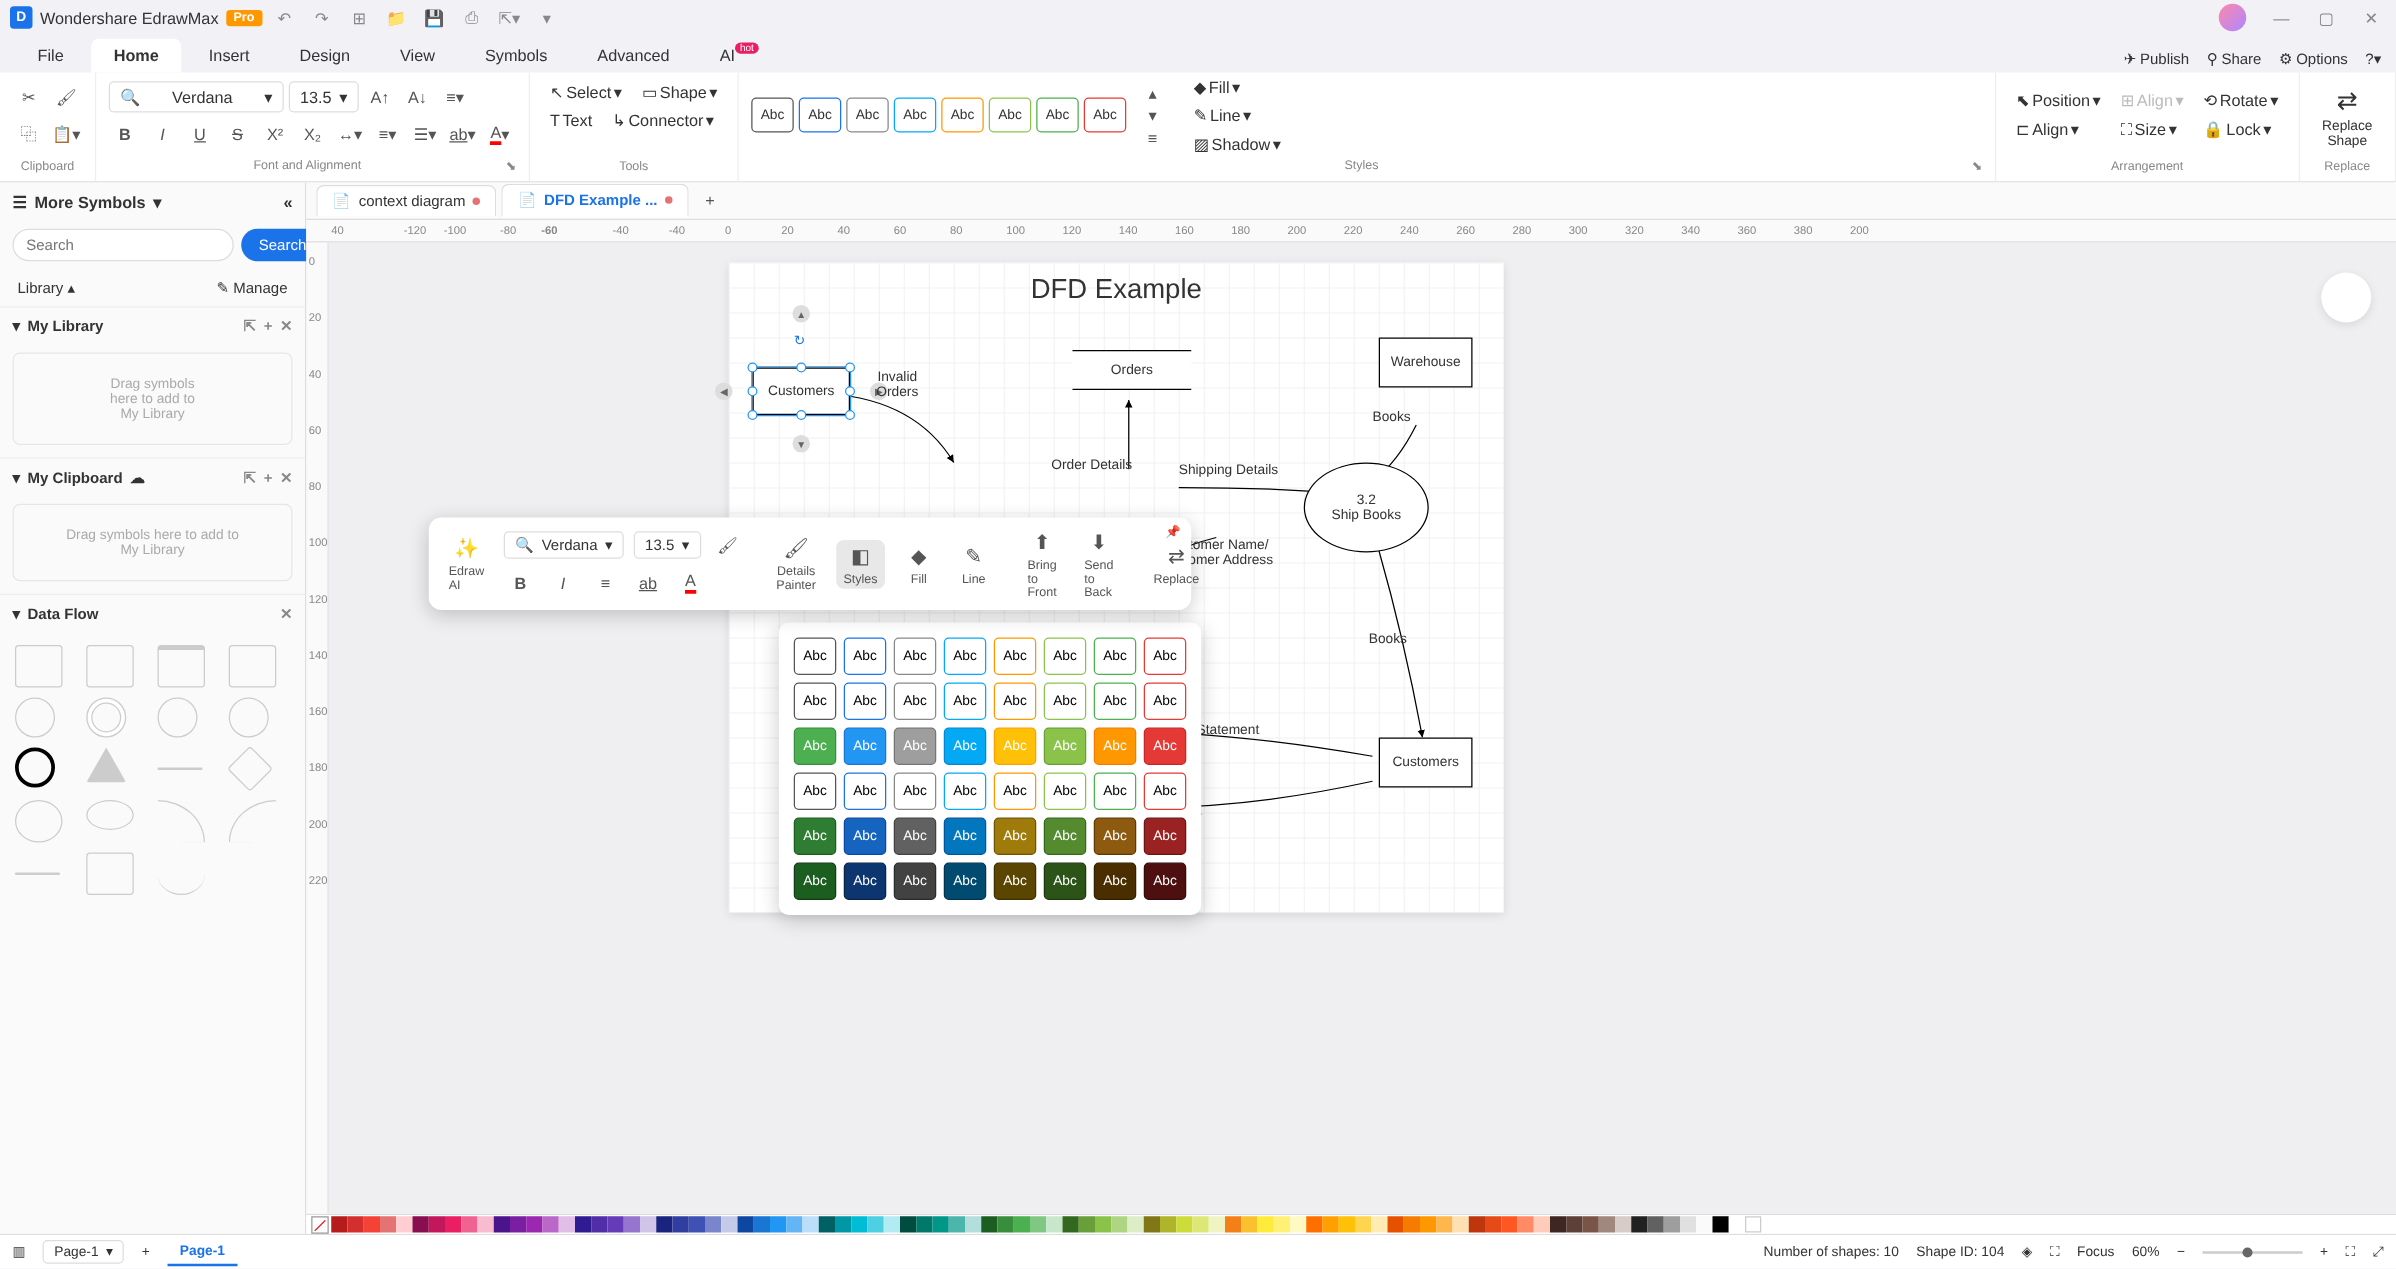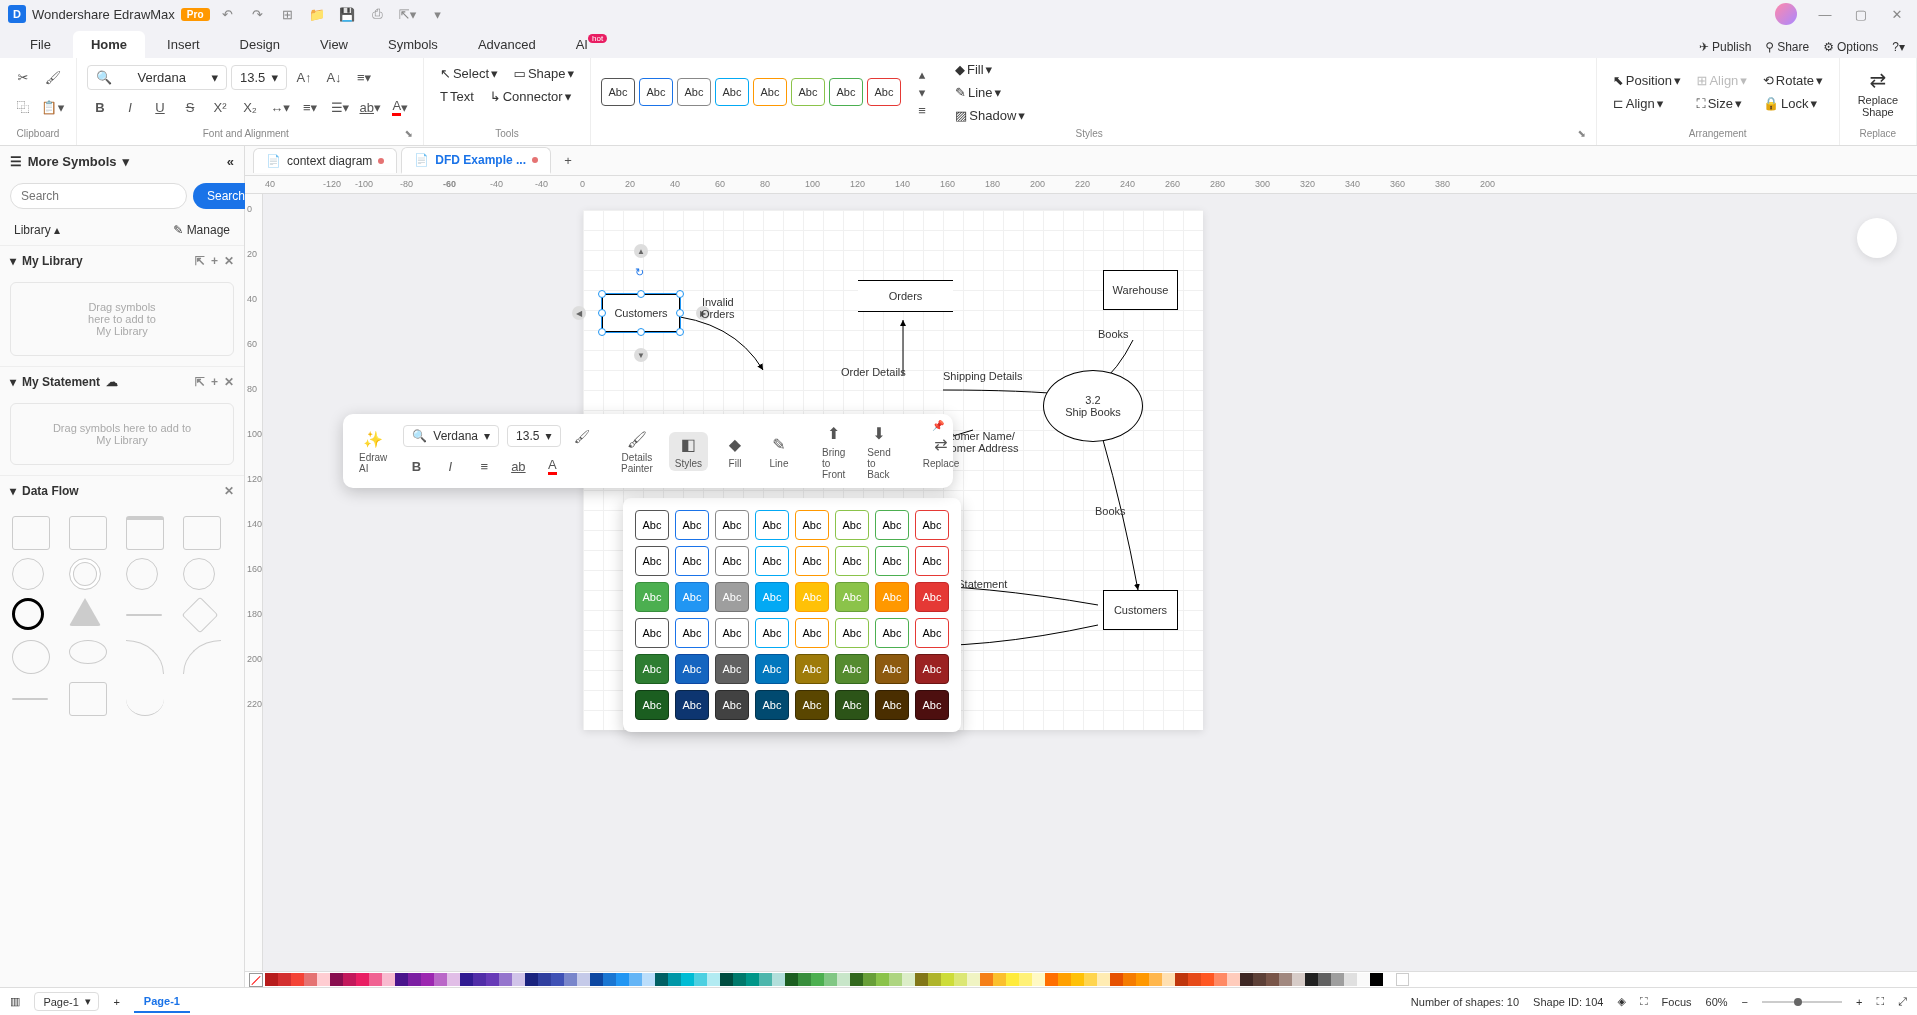--- a/index.html
+++ b/index.html
@@ -303,21 +303,21 @@
           <span>✕</span>
         </span>
       </div>
       <div class="sb-dropzone" style="white-space:pre">Drag symbols
 here to add to
 My Library</div>
     </div>
     <div class="sb-section">
       <div class="sb-section-head">
         <span>▾</span>
-        <span>My Statement</span>
+        <span>My Clipboard</span>
         <span>☁</span>
         <span class="acts">
           <span>⇱</span>
           <span>+</span>
           <span>✕</span>
         </span>
       </div>
       <div class="sb-dropzone" style="white-space:pre">Drag symbols here to add to
 My Library</div>
     </div>
@@ -365,21 +365,21 @@
         <span style="color:#1a73e8;font-weight:600">DFD Example ...</span>
         <span class="dot" style="background:#e57373"></span>
       </div>
       <span class="ribbon-btn">+</span>
     </div>
     <div class="ruler-h" id="ruler-h">
         <span class="ruler-mark" style="left: 20px;">40</span>
         <span class="ruler-mark" style="left: 78px;">-120</span>
         <span class="ruler-mark" style="left: 110px;">-100</span>
         <span class="ruler-mark" style="left: 155px;">-80</span>
-        <span class="ruler-mark" style="left: 198px; font-weight: bold;">-60</span>
+        <span class="ruler-mark" style="left: 188px; font-weight: bold;">-60</span>
         <span class="ruler-mark" style="left: 245px;">-40</span>
         <span class="ruler-mark" style="left: 290px;">-40</span>
         <span class="ruler-mark" style="left: 335px;">0</span>
         <span class="ruler-mark" style="left: 380px;">20</span>
         <span class="ruler-mark" style="left: 425px;">40</span>
         <span class="ruler-mark" style="left: 470px;">60</span>
         <span class="ruler-mark" style="left: 515px;">80</span>
         <span class="ruler-mark" style="left: 560px;">100</span>
         <span class="ruler-mark" style="left: 605px;">120</span>
         <span class="ruler-mark" style="left: 650px;">140</span>
@@ -407,20 +407,21 @@
           <span class="ruler-v-mark" style="top: 235px;">100</span>
           <span class="ruler-v-mark" style="top: 280px;">120</span>
           <span class="ruler-v-mark" style="top: 325px;">140</span>
           <span class="ruler-v-mark" style="top: 370px;">160</span>
           <span class="ruler-v-mark" style="top: 415px;">180</span>
           <span class="ruler-v-mark" style="top: 460px;">200</span>
           <span class="ruler-v-mark" style="top: 505px;">220</span>
         </div>
       <div class="canvas-bg">
         <div class="page">
+          <div class="diagram-title">DFD Example</div>
 
           <svg class="connectors" viewBox="0 0 620 520">
             <defs>
                 <marker id="ah" markerWidth="8" markerHeight="8" refX="6" refY="3" orient="auto">
                   <path d="M0,0 L6,3 L0,6 Z" fill="#000"></path>
                 </marker>
               </defs>
             <path d="M 80 105 Q 150 110 180 160" stroke="#000" fill="none" marker-end="url(#ah)"></path>
             <path d="M 320 165 L 320 110" stroke="#000" fill="none" marker-end="url(#ah)"></path>
             <path d="M 360 180 Q 440 180 490 185" stroke="#000" fill="none" marker-end="url(#ah)"></path>

